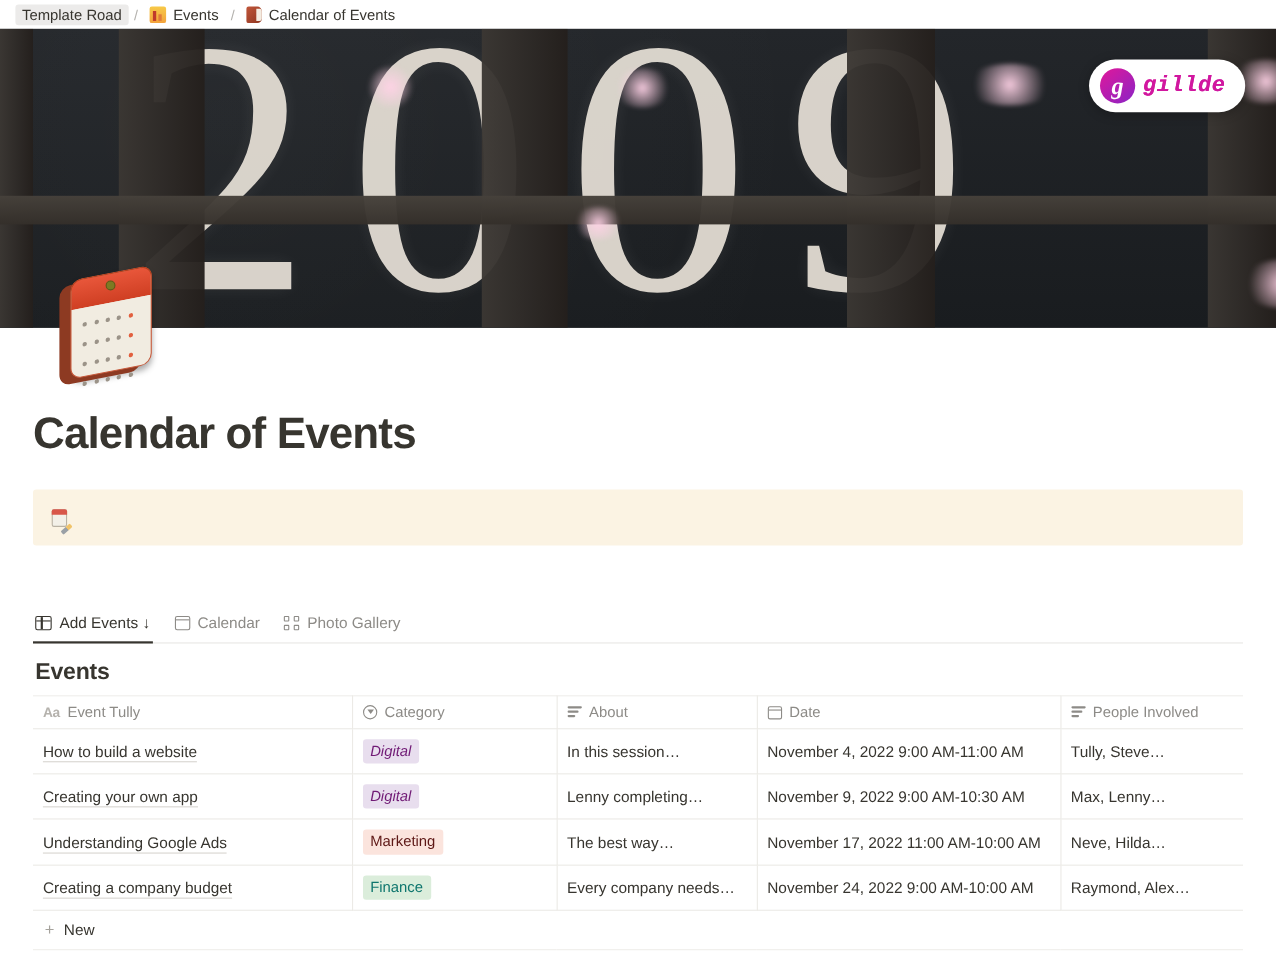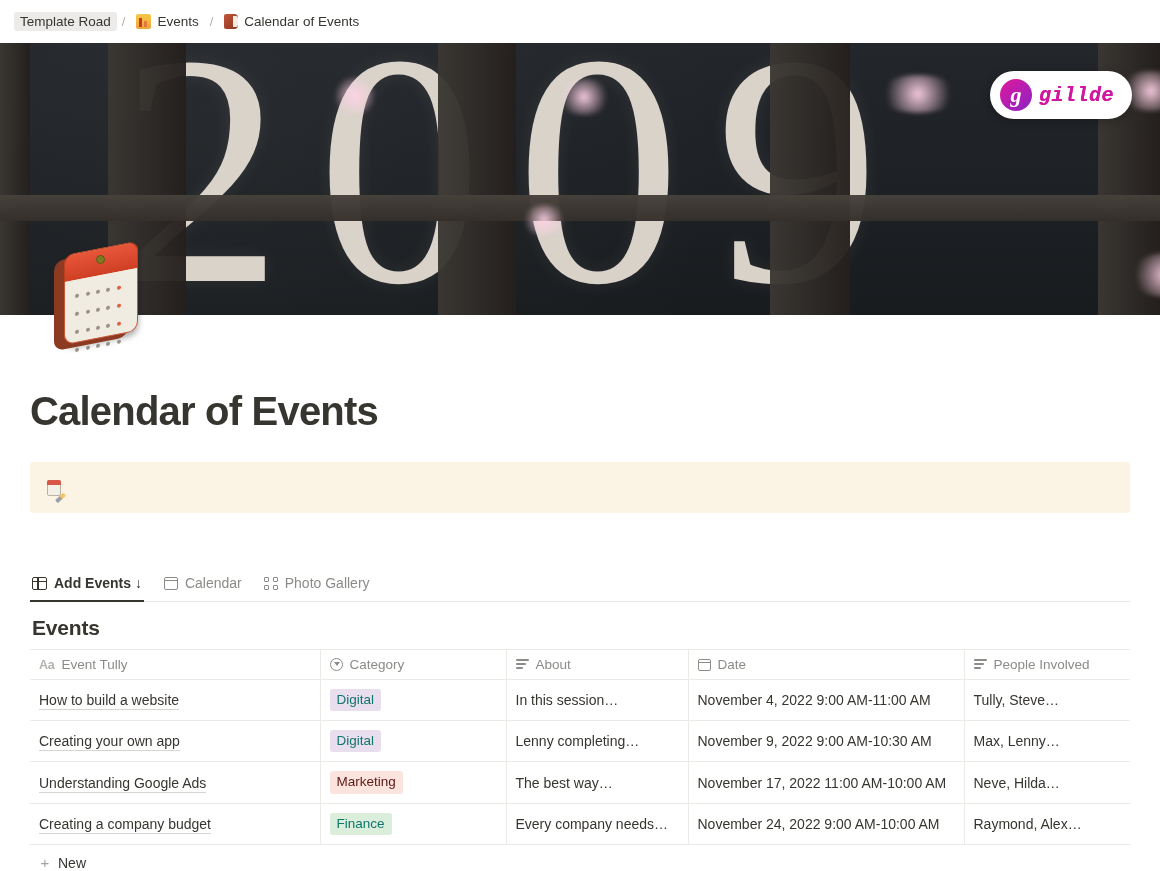--- a/index.html
+++ b/index.html
@@ -9,21 +9,21 @@
     height: 871px;
     overflow: hidden;
     background: #ffffff;
     font-family: "Liberation Sans", sans-serif;
     color: #37352f;
     -webkit-font-smoothing: antialiased;
   }
 
   
   .topbar {
-    height: 43px;
+    height: 26px;
     display: flex;
     align-items: center;
     padding: 12px 14px;
     background: #ffffff;
     font-size: 13.5px;
     color: #37352f;
     gap: 0px;
     position: relative;
     z-index: 5;
   }
@@ -206,21 +206,21 @@
   }
   .tab {
     display:flex; align-items:center; gap:7px;
     font-size: 14px; color: #8d8b87;
     padding: 4px 2px 9px 2px;
     cursor: pointer;
     border-bottom: 2px solid transparent;
     margin-bottom: -1px;
     white-space: nowrap;
   }
-  .tab.active { color:#37352f; font-weight: 700; border-bottom-color:#37352f; }
+  .tab.active { color:#37352f; font-weight: 400; border-bottom-color:#37352f; }
 
   .ic-table { width:15px; height:13px; border:1.6px solid currentColor; border-radius:2px; position:relative; }
   .ic-table::before{content:"";position:absolute;left:0;right:0;top:3.2px;height:1.4px;background:currentColor;}
   .ic-table::after{content:"";position:absolute;top:0;bottom:0;left:4.4px;width:1.4px;background:currentColor;}
   .ic-cal { width:14px; height:13px; border:1.5px solid currentColor; border-radius:2px; position:relative; }
   .ic-cal::before{content:"";position:absolute;left:0;right:0;top:2.4px;height:1.3px;background:currentColor;}
   .ic-gallery { width:14px; height:13px; position:relative; }
   .ic-gallery i{ position:absolute; width:5px; height:5px; border:1.4px solid currentColor; border-radius:1px; }
   .ic-gallery i:nth-child(1){left:0;top:0} .ic-gallery i:nth-child(2){right:0;top:0}
   .ic-gallery i:nth-child(3){left:0;bottom:0} .ic-gallery i:nth-child(4){right:0;bottom:0}
@@ -258,21 +258,21 @@
   .hi-sel::after{content:"";position:absolute;left:3.2px;top:2.6px;border-left:3.5px solid transparent;border-right:3.5px solid transparent;border-top:4px solid currentColor;}
   .hi-text { width:13px; height:11px; position:relative; }
   .hi-text i{position:absolute;left:0;height:1.5px;background:currentColor;border-radius:1px}
   .hi-text i:nth-child(1){top:0;width:13px}
   .hi-text i:nth-child(2){top:4px;width:10px}
   .hi-text i:nth-child(3){top:8px;width:7px}
   .hi-date { width:13px; height:12px; border:1.4px solid currentColor; border-radius:2px; position:relative;}
   .hi-date::before{content:"";position:absolute;left:0;right:0;top:2.2px;height:1.3px;background:currentColor;}
 
   .tag { display:inline-block; padding: 2px 7px; border-radius: 3px; font-size: 13.5px; line-height:1.35; }
-  .tag.digital   { background:#e8deee; color:#0f766e; }
+  .tag.digital   { background:#e8deee; color:#701a75;font-style:italic; }
   .tag.marketing { background:#fbe4dd; color:#5d1715; }
   .tag.finance   { background:#dbeddb; color:#0f766e; }
 
   .newrow td { border-right: none; color:#a5a29c; font-size:14px; padding-top:10px; padding-bottom:10px; }
   .newrow .plus { display:inline-block; width:12px; text-align:center; margin-right:7px; color:#a5a29c; font-size:15px;}
 
   .tbl-wrap { overflow: hidden; }
 </style>
 </head>
 <body>

